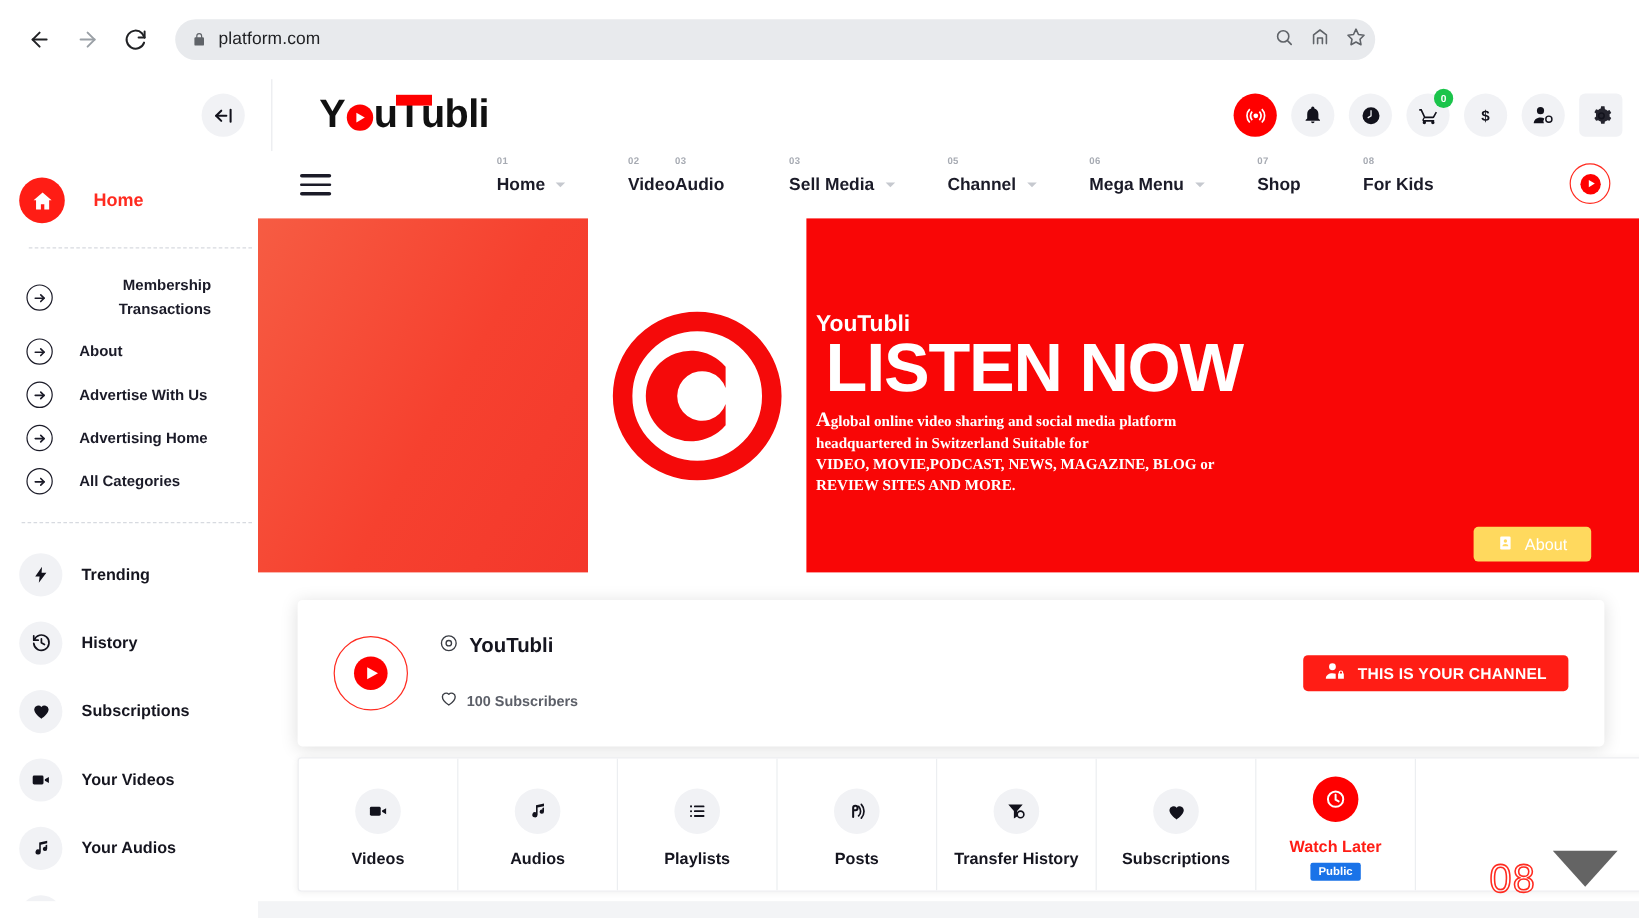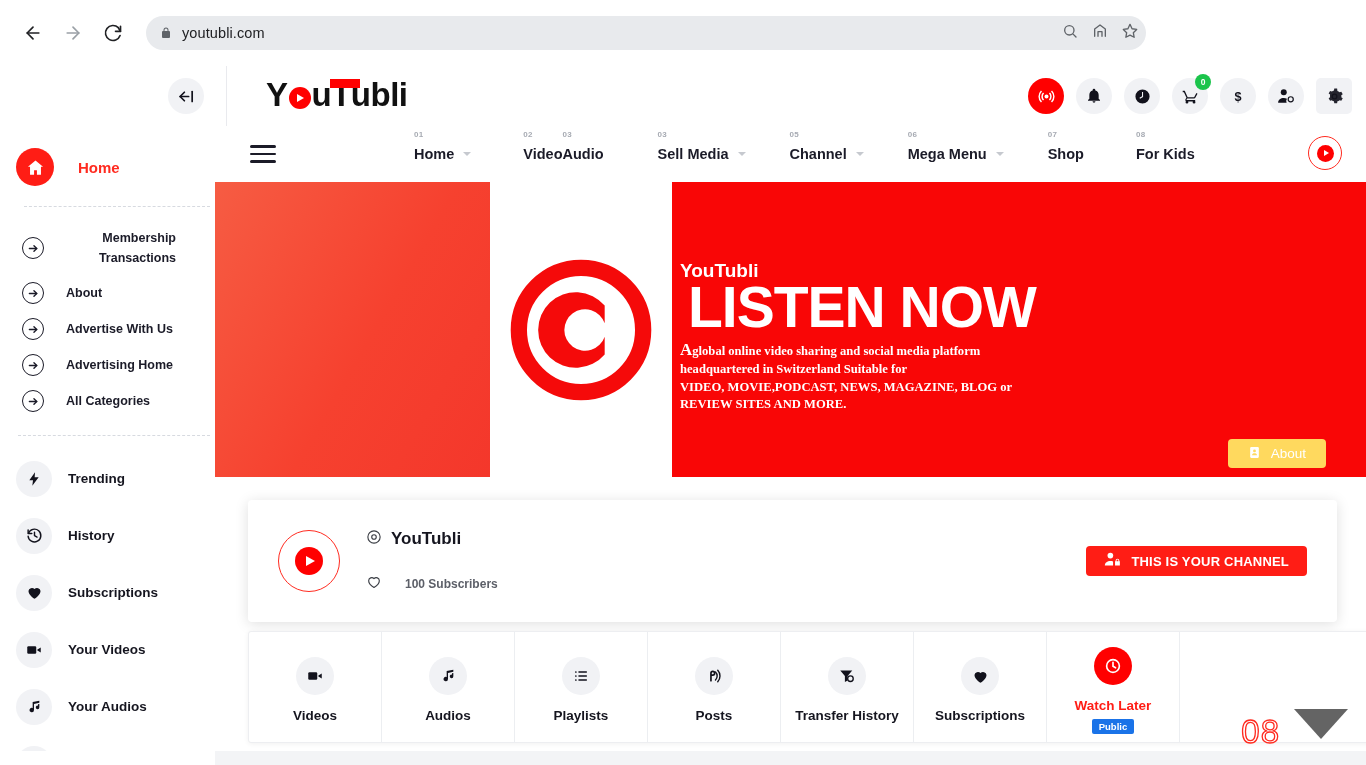--- a/index.html
+++ b/index.html
@@ -181,21 +181,21 @@
   }
   .chan-av .inner {
     width: 28px; height: 28px; border-radius: 50%; background: #ff0000;
     display: flex; align-items: center; justify-content: center;
   }
   .chan-av .inner i { width: 0; height: 0; border-left: 9px solid #fff;
     border-top: 5.5px solid transparent; border-bottom: 5.5px solid transparent; margin-left: 3px; }
   .chan-info { margin-left: 26px; }
   .chan-name-row { display: flex; align-items: center; gap: 9px; }
   .chan-name { font-size: 17px; font-weight: 700; color: #15151f; }
-  .chan-subs-row { display: flex; align-items: center; gap: 23px; margin-top: 25px; }
+  .chan-subs-row { display: flex; align-items: center; gap: 7px; margin-top: 25px; }
   .chan-subs { font-size: 12px; font-weight: 700; color: #5c5f68; }
   .chan-btn {
     margin-left: auto; background: #ff1d15; color: #fff; border: none; border-radius: 4px;
     height: 30px; padding: 10px 18px; display: flex; align-items: center; gap: 10px;
     font-size: 13px; font-weight: 700; letter-spacing: .2px;
   }
 
   
   .tabs-wrap {
     position: absolute; top: 565px; left: 248px; width: 1163px; height: 112px;
@@ -260,21 +260,21 @@
         <polyline points="21 4 21 10 15 10"></polyline>
         <path d="M20.49 15a9 9 0 1 1-2.12-9.36L21 10"></path>
       </svg>
   </div>
   <div class="omnibox">
     <span class="lock">
       <svg width="12" height="14" viewBox="0 0 24 24" fill="#5f6368">
           <path d="M18 8h-1V6A5 5 0 0 0 7 6v2H6a2 2 0 0 0-2 2v10a2 2 0 0 0 2 2h12a2 2 0 0 0 2-2V10a2 2 0 0 0-2-2zm-9-2a3 3 0 0 1 6 0v2H9V6z"></path>
         </svg>
     </span>
-    <span class="url">youtubli.com</span>
+    <span class="url">platform.com</span>
     <span class="omni-actions">
       <span>
         <svg width="16" height="16" viewBox="0 0 24 24" fill="none" stroke="#5f6368" stroke-width="2" stroke-linecap="round">
             <circle cx="11" cy="11" r="7"></circle>
             <line x1="21" y1="21" x2="16.65" y2="16.65"></line>
           </svg>
       </span>
       <span>
         <svg width="16" height="16" viewBox="0 0 24 24" fill="none" stroke="#5f6368" stroke-width="2" stroke-linecap="round" stroke-linejoin="round">
             <path d="M4 20V9l8-6 8 6v11"></path>

